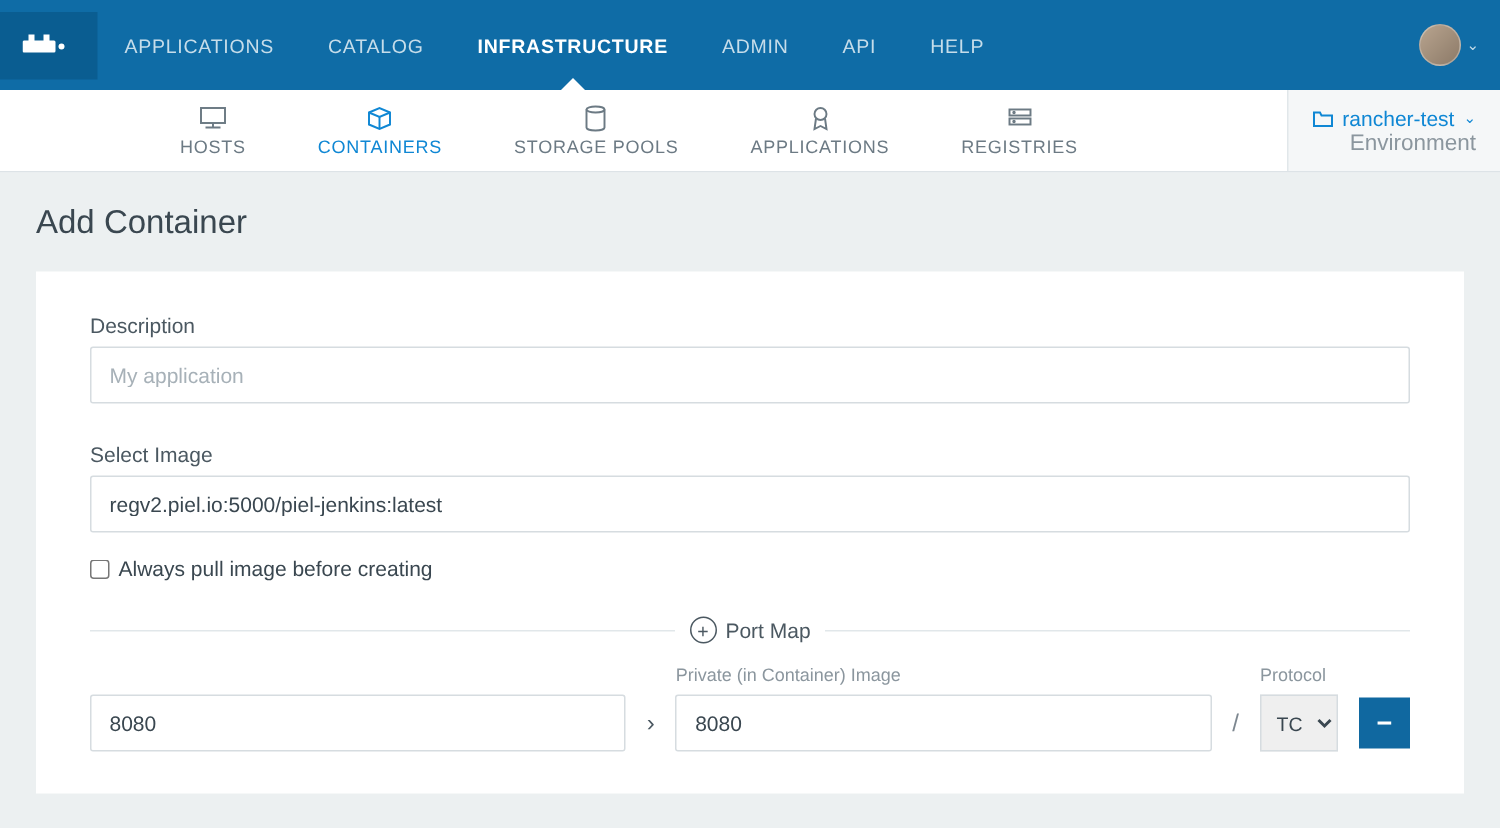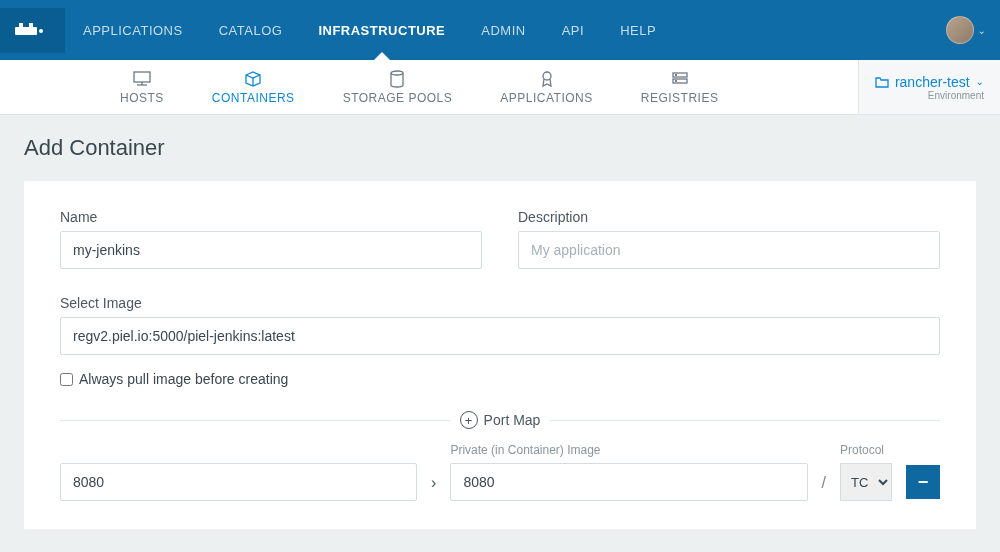--- a/index.html
+++ b/index.html
@@ -18,21 +18,21 @@
 .chev { color: #c6ddea; font-size: 10px; }
 
 .subnav { background: #fff; height: 55px; display: flex; align-items: center; border-bottom: 1px solid #dde3e7; }
 .subnav-items { display: flex; margin-left: 120px; gap: 48px; height: 100%; align-items: center; }
 .subnav-item { display: flex; flex-direction: column; align-items: center; gap: 3px; font-size: 12px; letter-spacing: 0.5px; color: #6c7a84; cursor: pointer; }
 .subnav-item.active { color: #0f87d4; }
 .subnav-item .ico { width: 20px; height: 18px; display: flex; align-items: center; justify-content: center; }
 .subnav-spacer { flex: 1; }
 .env-box { background: #f5f7f8; border-left: 1px solid #e1e7ea; height: 100%; padding: 21px 16px; display: flex; flex-direction: column; align-items: flex-end; justify-content: center; cursor: pointer; }
 .env-top { display: flex; align-items: center; gap: 6px; color: #0f87d4; font-size: 14px; }
-.env-label { color: #8b969e; font-size: 10px; }
+.env-label { color: #8b969e; font-size: 15px; }
 
 .page { padding: 20px 24px; }
 .page-title { font-size: 22px; color: #3a4750; font-weight: 400; margin-bottom: 20px; }
 
 .card { background: #fff; padding: 28px 36px; }
 .row2 { display: flex; gap: 36px; margin-bottom: 26px; }
 .field { flex: 1; display: flex; flex-direction: column; gap: 6px; }
 .field-label { font-size: 14px; color: #4b5861; }
 .hint { font-size: 12px; color: #8b969e; }
 input.tx { height: 38px; border: 1px solid #d6dce0; padding: 0 12px; font-size: 14px; color: #3a4750; border-radius: 2px; }
@@ -144,24 +144,20 @@
     <div class="env-label">Environment</div>
   </div>
 </div>
 
 <div class="page">
   <div class="page-title">Add Container</div>
 
   <div class="card">
     <div class="row2">
       <div class="field">
-        <label class="field-label">Name</label>
-        <input class="tx" type="text" value="my-jenkins" style="">
-      </div>
-      <div class="field">
         <label class="field-label">Description</label>
         <input class="tx" type="text" placeholder="My application" style="">
       </div>
     </div>
 
     <div class="field" style="margin-bottom:0">
       <label class="field-label">Select Image</label>
       <input class="tx" type="text" value="regv2.piel.io:5000/piel-jenkins:latest" style="">
       <div class="chk-row">
         <input type="checkbox" style="">

